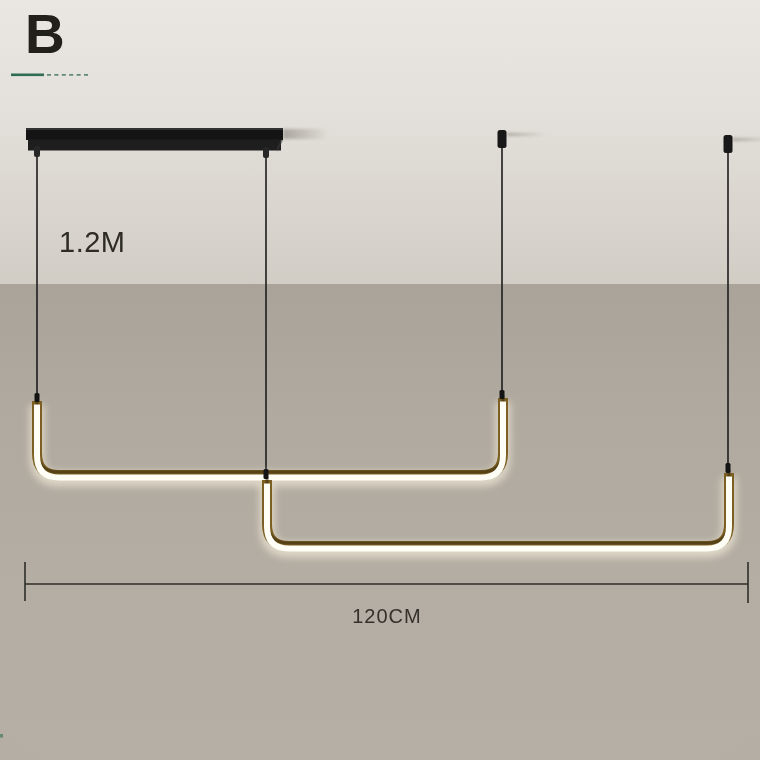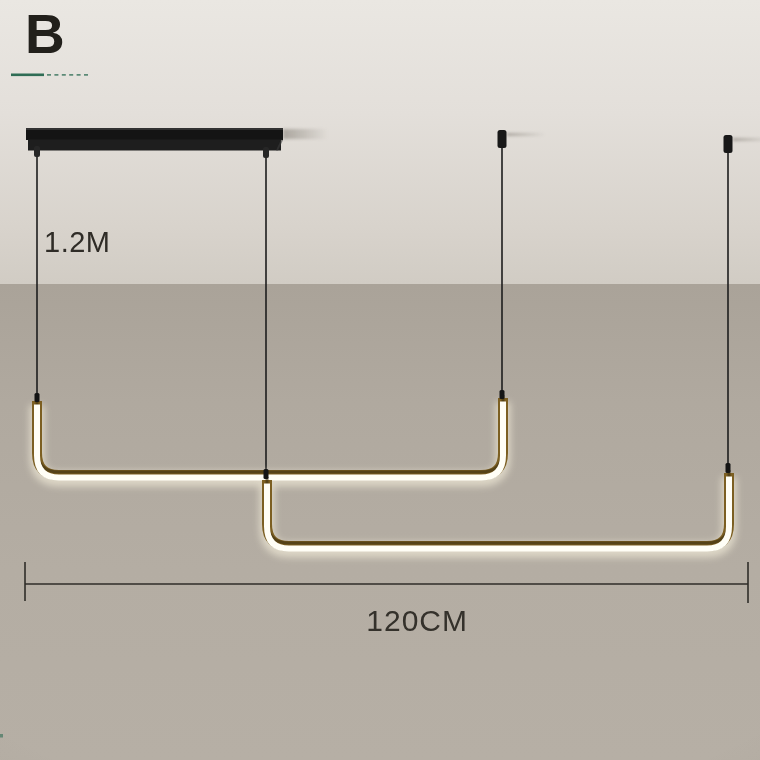--- a/index.html
+++ b/index.html
@@ -7,23 +7,23 @@
   .scene{position:relative;width:760px;height:760px;background:#d8d4ce;}
   .ceiling{position:absolute;left:0;top:0;width:760px;height:284px;
     background:linear-gradient(180deg,#eae7e2 0%,#e3dfda 40%,#d8d3cc 80%,#d1ccc4 100%);}
   .wall{position:absolute;left:0;top:284px;width:760px;height:476px;
     background:linear-gradient(180deg,#aaa399 0%,#b0a99f 25%,#b4ada3 60%,#b6afa5 100%);}
   .vignette{position:absolute;inset:0;
     background:radial-gradient(120% 90% at 50% 45%, rgba(0,0,0,0) 70%, rgba(60,55,48,0.10) 100%);}
   svg.overlay{position:absolute;left:0;top:0;}
   .txt{position:absolute;color:var(--label_text,#2f2c27);line-height:1;}
   .variant{left:25px;top:7px;font-size:55px;font-weight:800;color:#22201b;}
-  .droplen{left:44px;top:228px;font-size:29px;font-weight:500;letter-spacing:0.5px;}
-  .widthlabel{left:306px;top:606px;width:162px;text-align:right;
-    font-size:30px;font-weight:500;letter-spacing:1px;color:#34312b;}
+  .droplen{left:59px;top:228px;font-size:29px;font-weight:500;letter-spacing:0.5px;}
+  .widthlabel{left:306px;top:606px;width:162px;text-align:center;
+    font-size:20px;font-weight:500;letter-spacing:1px;color:#34312b;}
   .blur35{filter:blur(3.5px);}
   .blur15{filter:blur(1.5px);}
 </style>
 </head>
 <body>
 
 <div class="scene">
 
   <div class="ceiling"></div>
   <div class="wall"></div>

